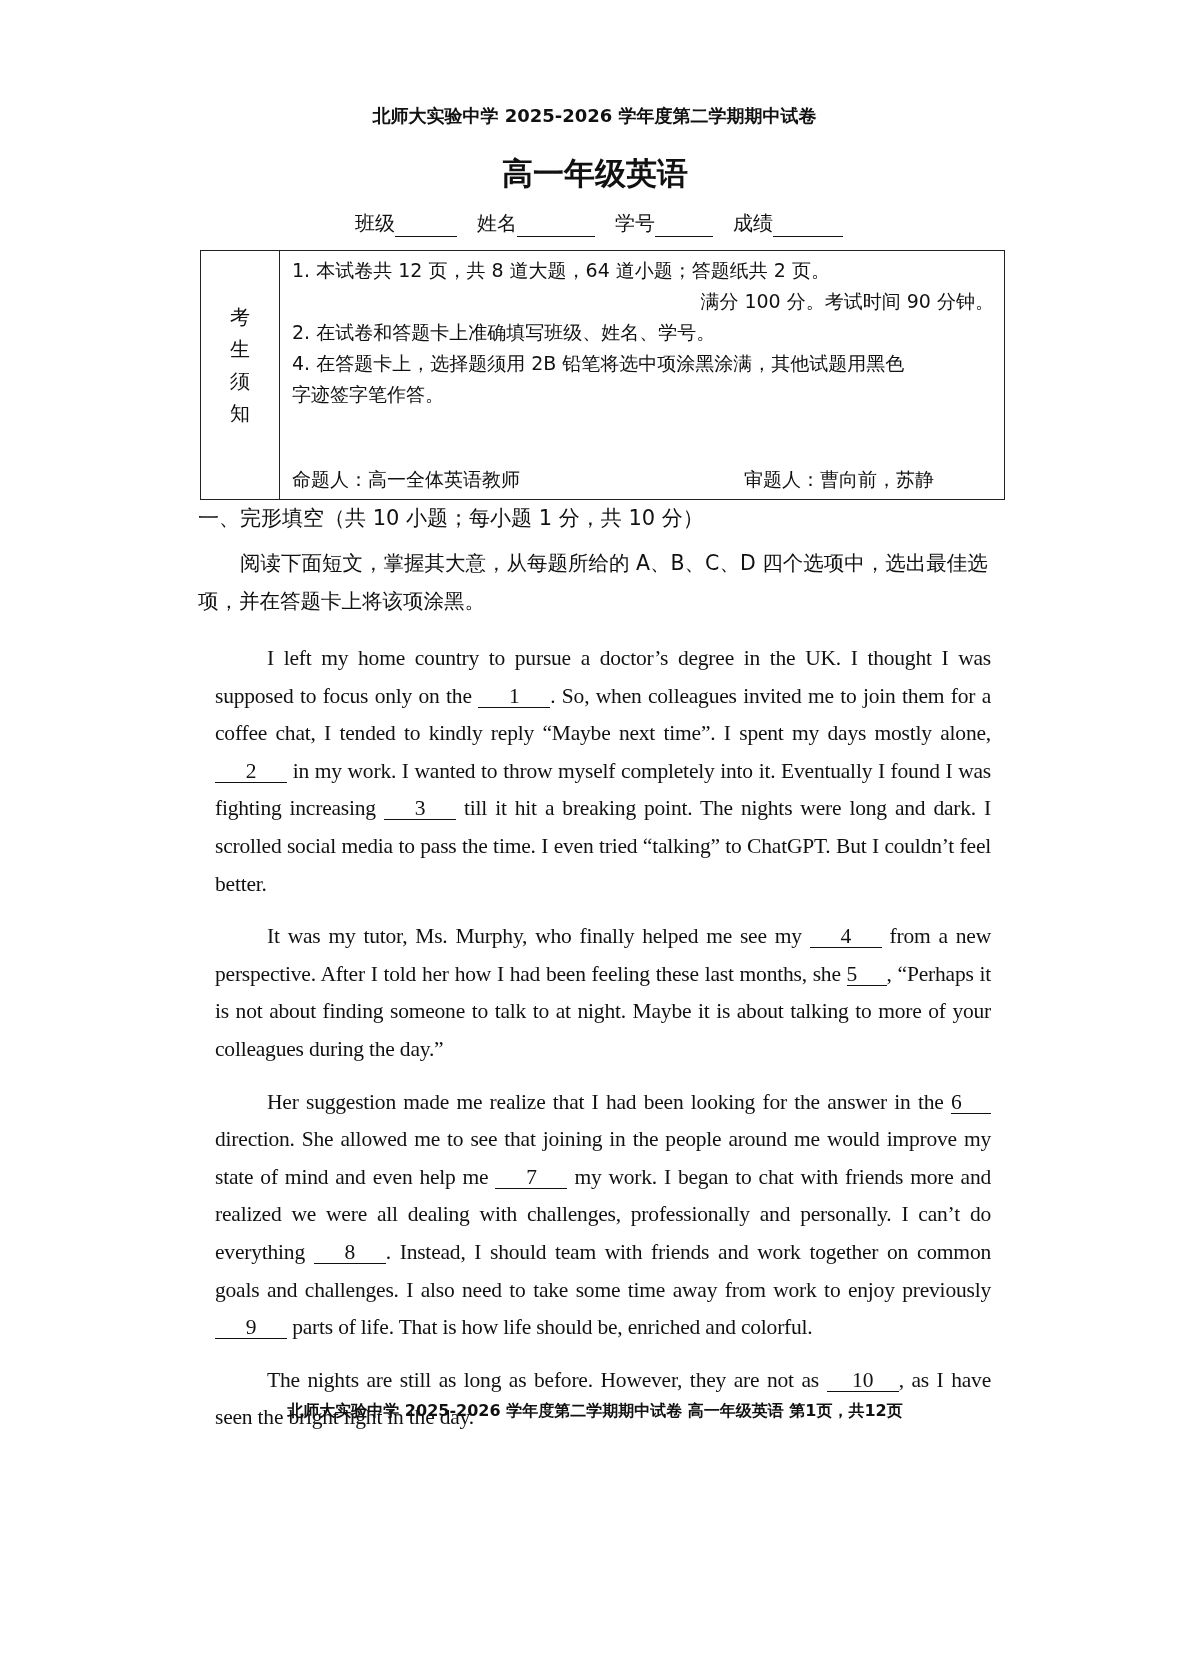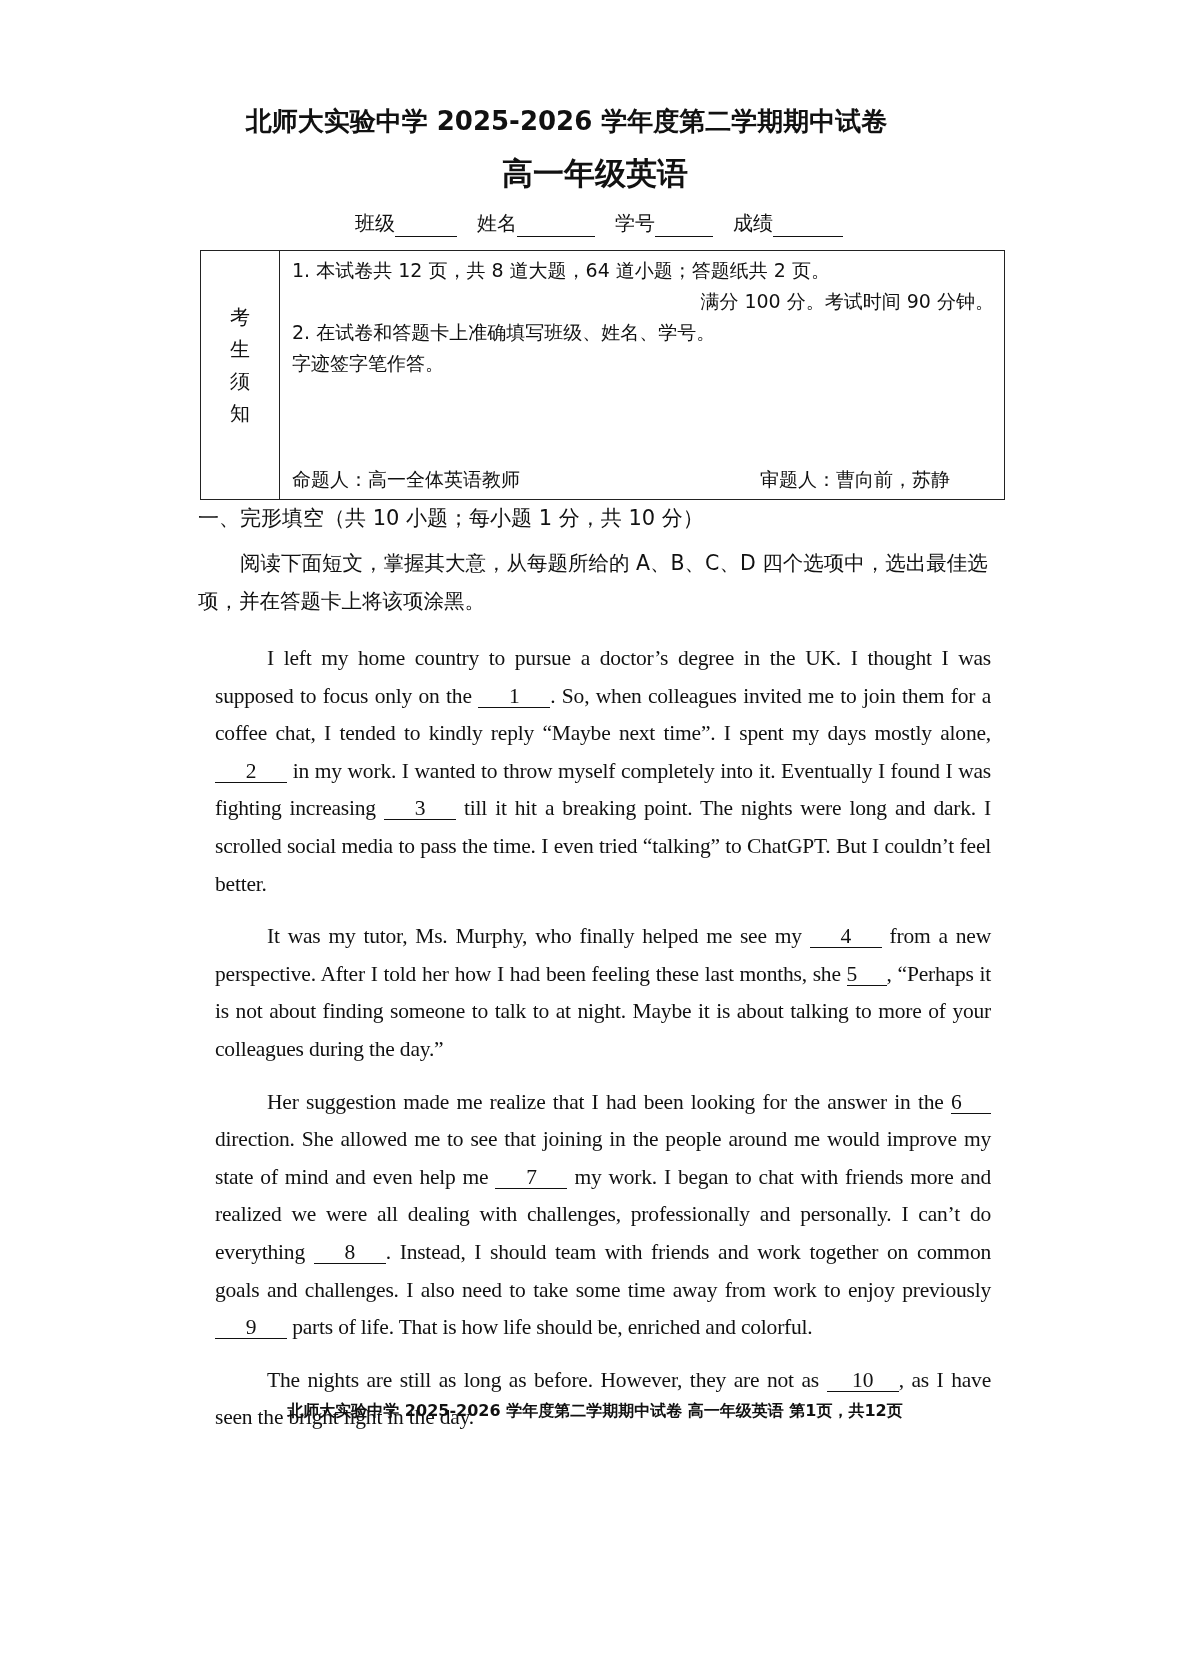--- a/index.html
+++ b/index.html
@@ -3,22 +3,23 @@
   <meta charset="utf-8">
   <style>
     html, body { margin: 0; padding: 0; background: #ffffff; }
     body {
       width: 1190px; height: 1678px; position: relative; overflow: hidden;
       color: #111111;
       font-family: "DejaVu Sans", sans-serif;
     }
     .title {
       position: absolute; left: 0; width: 1133px; top: 104px;
-      text-align: center; font-size: 26px; font-weight: bold; letter-spacing: 0px;
+      text-align: center; font-size: 18px; font-weight: bold; letter-spacing: 0px;
       font-family: "DejaVu Sans", sans-serif;
+      padding-left: 28px;
     }
     .subtitle {
       position: absolute; left: 0; width: 1190px; top: 153px;
       text-align: center; font-size: 31px; font-weight: bold;
     }
     .infoline {
       position: absolute; left: 355px; top: 210px; font-size: 20px;
       display: flex; gap: 20px; align-items: flex-end;
     }
     .infoline .field { display: flex; align-items: flex-end; }
@@ -35,21 +36,21 @@
       font-size: 20px; line-height: 32px; padding-bottom: 20px;
     }
     .notice .body {
       flex: 1; padding: 4px 10px 0 12px; font-size: 19px; line-height: 31px; position: relative;
     }
     .notice .body .indent { padding-left: 31px; text-align: right; }
     .notice .authors {
       position: absolute; left: 12px; right: 14px; bottom: 4px;
       display: flex; justify-content: space-between; font-size: 19px;
     }
-    .notice .authors .right { margin-right: 40px; }
+    .notice .authors .right { margin-right: 56px; }
     .section-head {
       position: absolute; left: 198px; top: 504px; font-size: 21px;
     }
     .instructions {
       position: absolute; left: 198px; top: 544px; width: 810px;
       font-size: 20.5px; line-height: 38px; text-indent: 42px;
     }
     .passage {
       position: absolute; left: 200px; top: 625px; width: 806px;
       font-family: "Liberation Serif", serif; font-size: 21.5px; line-height: 37.6px;
@@ -95,20 +96,21 @@
   <div class="side">
     <span>考</span>
     <span>生</span>
     <span>须</span>
     <span>知</span>
   </div>
   <div class="body">
     <div>1. 本试卷共 12 页，共 8 道大题，64 道小题；答题纸共 2 页。</div>
     <div class="indent">满分 100 分。考试时间 90 分钟。</div>
     <div>2. 在试卷和答题卡上准确填写班级、姓名、学号。</div>
+    <div>4. 在答题卡上，选择题须用 2B 铅笔将选中项涂黑涂满，其他试题用黑色</div>
     <div>字迹签字笔作答。</div>
     <div class="authors">
       <span>命题人：高一全体英语教师</span>
       <span class="right">审题人：曹向前，苏静</span>
     </div>
   </div>
 </div>
 
 <div class="section-head">一、完形填空（共 10 小题；每小题 1 分，共 10 分）</div>
 <div class="instructions">阅读下面短文，掌握其大意，从每题所给的 A、B、C、D 四个选项中，选出最佳选项，并在答题卡上将该项涂黑。</div>

